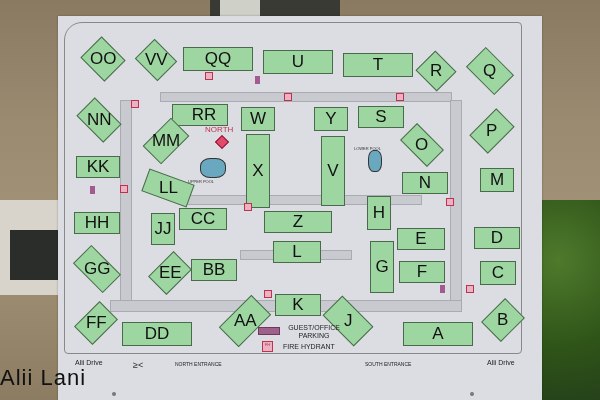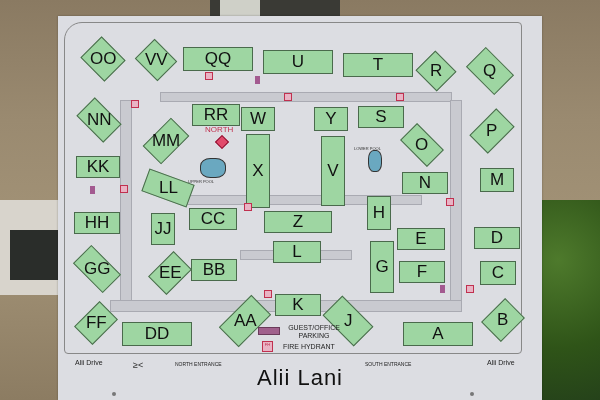--- a/index.html
+++ b/index.html
@@ -29,21 +29,21 @@
   .pool{position:absolute;background:#6aa8c0;border:1px solid #333;border-radius:40%;}
   .pool-label{position:absolute;font-size:4px;color:#333;}
   .office-label{position:absolute;left:205px;top:125px;font-size:8px;color:#c0304f;}
   .office-icon{position:absolute;left:217px;top:137px;width:8px;height:8px;background:#e24a6b;
     transform:rotate(45deg);border:1px solid #8a1030;}
   .legend-parking{position:absolute;left:258px;top:327px;width:20px;height:6px;background:#a0608c;border:1px solid #6a3a5a;}
   .legend-hyd{position:absolute;left:262px;top:341px;width:9px;height:9px;background:#e9b3c4;border:1px solid #c0304f;font-size:4px;color:#c0304f;text-align:center;}
   .legend-text{position:absolute;font-size:7px;color:#222;}
   .road-label{position:absolute;font-size:5px;color:#222;}
   .road-label.big{font-size:7px;}
-  .title{position:absolute;left:0;top:365px;width:600px;text-align:center;font-size:22px;color:#111;letter-spacing:1px;}
+  .title{position:absolute;left:0;top:365px;width:600px;font-size:22px;color:#111;letter-spacing:1px;}
   .north{position:absolute;left:133px;top:360px;font-size:9px;color:#333;}
   .bolt{position:absolute;width:4px;height:4px;border-radius:50%;background:#777;}
 </style>
 </head>
 <body>
 
 <div class="bg-door">
     <div class="frame"></div>
   </div>
 <div class="bg-window">
@@ -78,21 +78,21 @@
   </div>
 <div class="bldg d" style="left:421px;top:57px;width:28px;height:26px;">
     <span>R</span>
   </div>
 <div class="bldg d" style="left:470px;top:57px;width:38px;height:26px;">
     <span>Q</span>
   </div>
 <div class="bldg d" style="left:80px;top:107px;width:36px;height:24px;">
     <span>NN</span>
   </div>
-<div class="bldg" style="left:192px;top:104px;width:46px;height:20px;">
+<div class="bldg" style="left:172px;top:104px;width:46px;height:20px;padding-left:8px;">
     <span>RR</span>
   </div>
 <div class="bldg" style="left:241px;top:107px;width:32px;height:22px;">
     <span>W</span>
   </div>
 <div class="bldg" style="left:314px;top:107px;width:32px;height:22px;">
     <span>Y</span>
   </div>
 <div class="bldg" style="left:358px;top:106px;width:44px;height:20px;">
     <span>S</span>
@@ -123,21 +123,21 @@
   </div>
 <div class="bldg" style="left:480px;top:168px;width:32px;height:22px;">
     <span>M</span>
   </div>
 <div class="bldg" style="left:74px;top:212px;width:44px;height:20px;">
     <span>HH</span>
   </div>
 <div class="bldg" style="left:151px;top:213px;width:22px;height:30px;">
     <span>JJ</span>
   </div>
-<div class="bldg" style="left:189px;top:208px;width:46px;height:20px;">
+<div class="bldg" style="left:179px;top:208px;width:46px;height:20px;">
     <span>CC</span>
   </div>
 <div class="bldg" style="left:264px;top:211px;width:66px;height:20px;">
     <span>Z</span>
   </div>
 <div class="bldg" style="left:367px;top:196px;width:22px;height:32px;">
     <span>H</span>
   </div>
 <div class="bldg" style="left:397px;top:228px;width:46px;height:20px;">
     <span>E</span>

